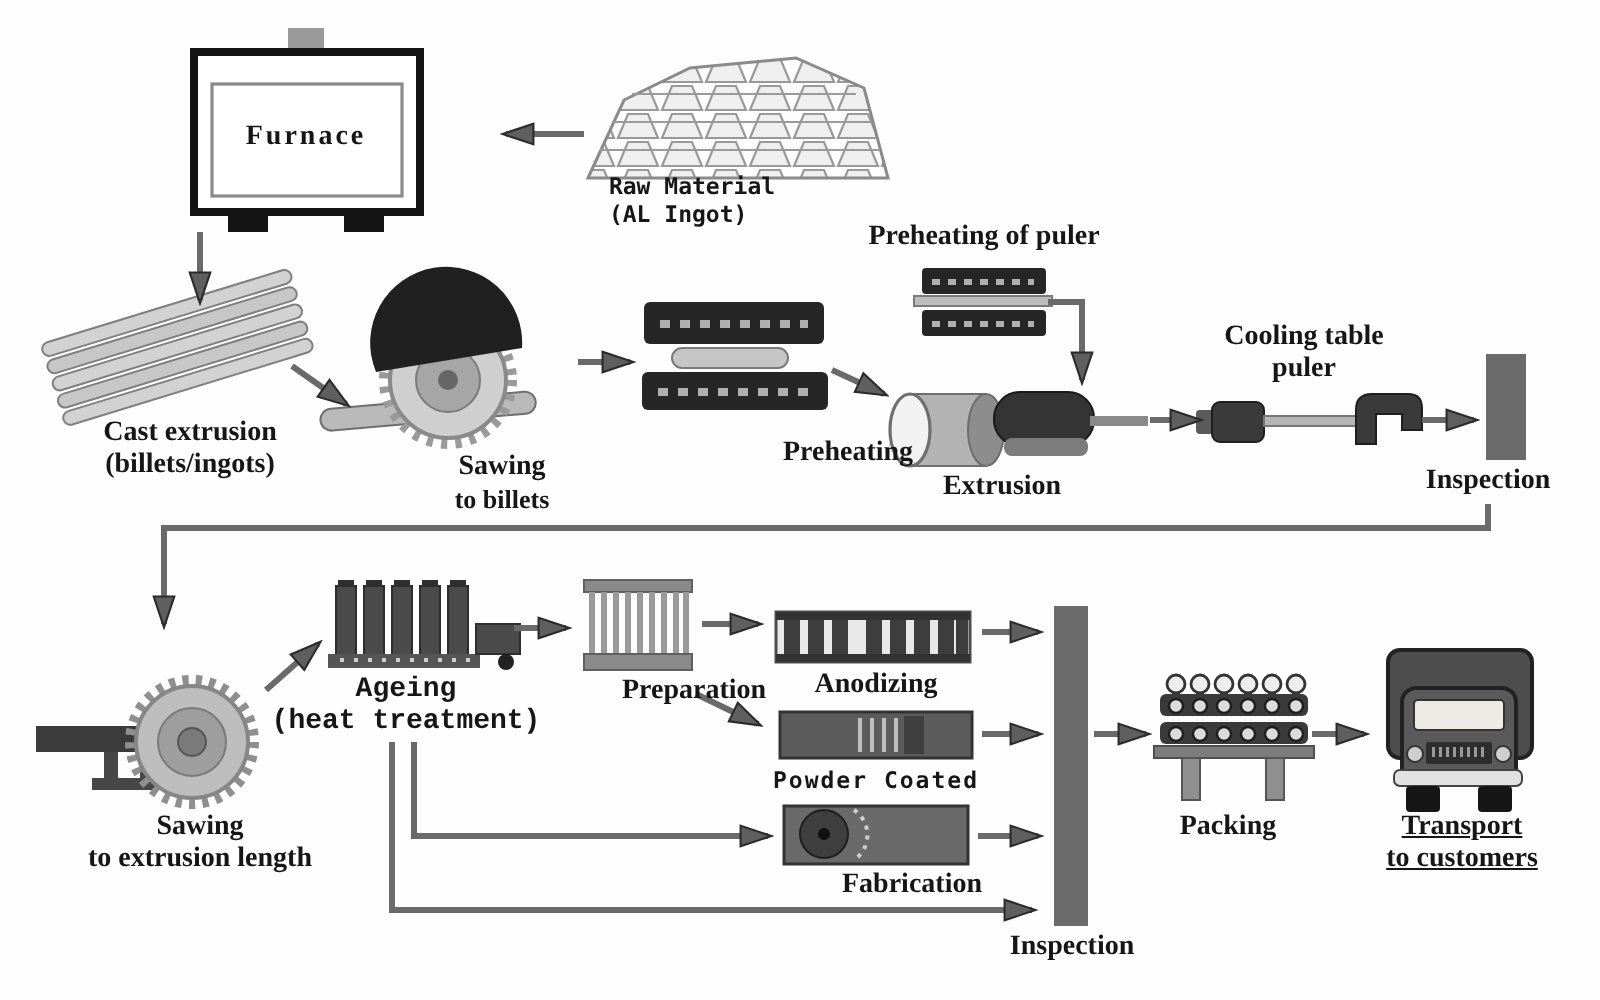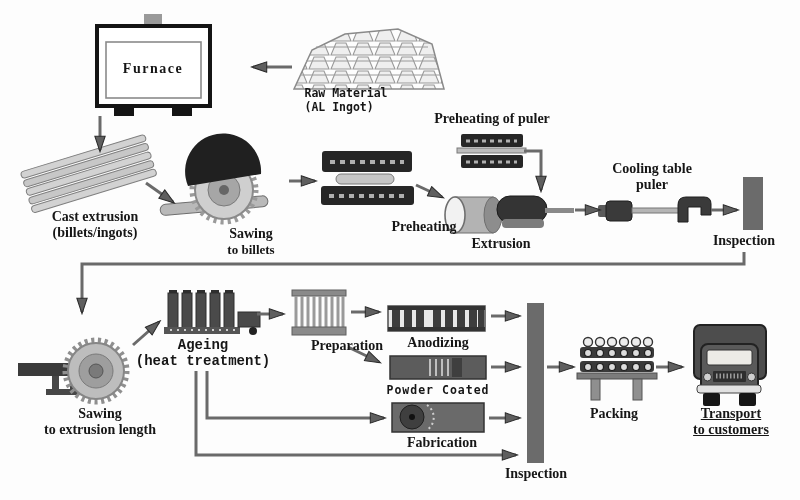--- a/index.html
+++ b/index.html
@@ -282,21 +282,21 @@
   <div>Ageing</div>
   <div>(heat treatment)</div>
 </div>
 
 <div class="label" style="left:347px;top:338px;text-align:center;">Preparation</div>
 
 <div class="label" style="left:438px;top:335px;">Anodizing</div>
 
 <div class="label mono" style="left:438px;top:383px;transform:translateX(-50%);text-align:right;letter-spacing:1px;">Powder Coated</div>
 
-<div class="label" style="left:442px;top:435px;">Fabrication</div>
+<div class="label" style="left:456px;top:435px;">Fabrication</div>
 
 <div class="label" style="left:536px;top:466px;">Inspection</div>
 
 <div class="label" style="left:614px;top:406px;">Packing</div>
 
 <div class="label" style="left:731px;top:406px;text-decoration:underline;">
   <div>Transport</div>
   <div>to customers</div>
 </div>
 

